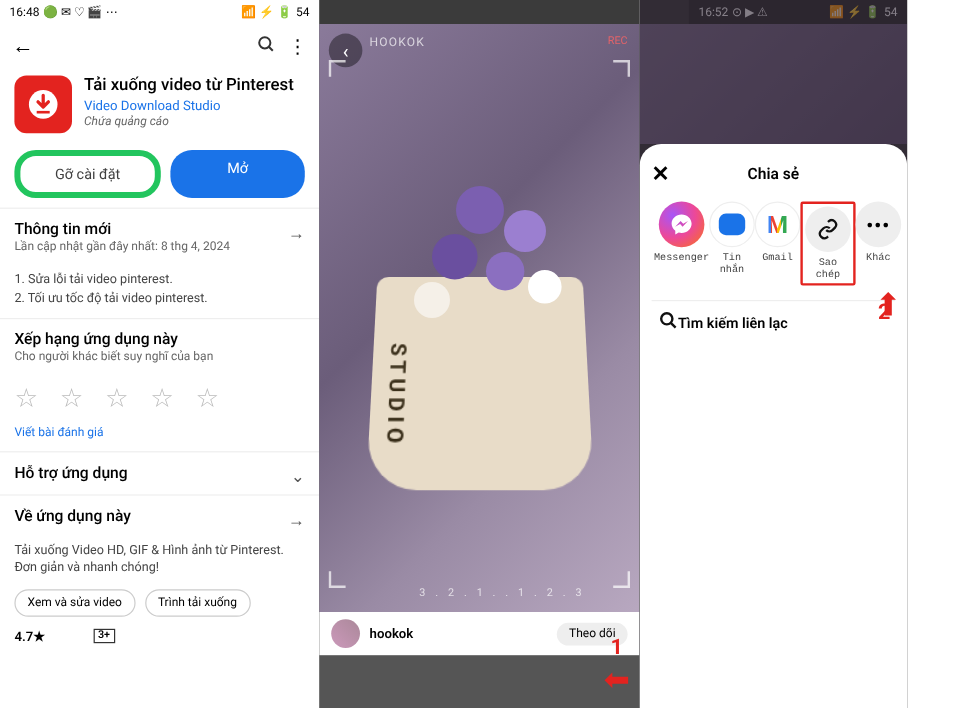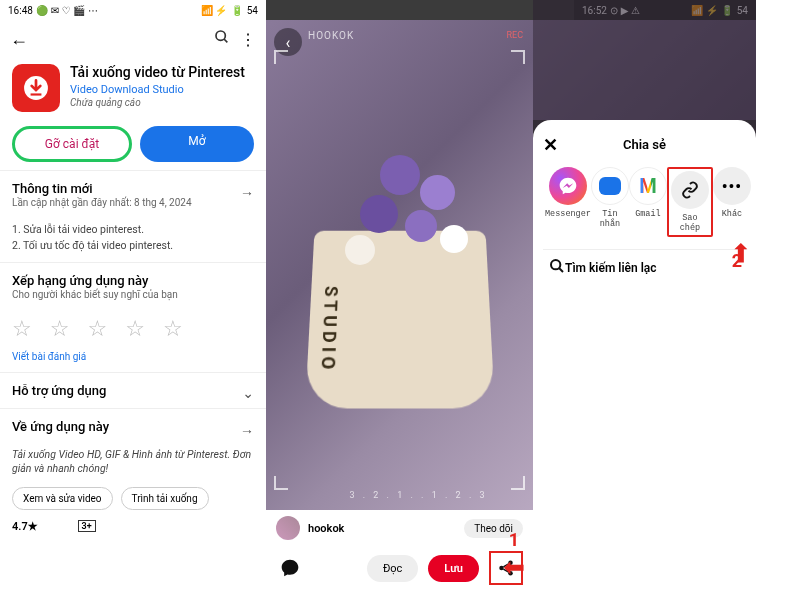--- a/index.html
+++ b/index.html
@@ -22,30 +22,30 @@
 .searchic, .dots { font-size: 16px; cursor: pointer; }
 .appheader { display: flex; gap: 10px; padding: 6px 12px; }
 .appicon { width: 48px; height: 48px; background: #e3231f; border-radius: 10px; display: flex; align-items: center; justify-content: center; color: #fff; }
 .appicon svg { width: 26px; height: 26px; }
 .appinfo { flex: 1; }
 .appname { font-size: 14px; font-weight: 500; line-height: 1.2; }
 .dev { font-size: 11px; color: #1a73e8; margin-top: 2px; }
 .ads { font-size: 10px; color: #666; margin-top: 1px; font-style: italic; }
 .btnrow { display: flex; gap: 8px; padding: 8px 12px; }
 .btn { flex: 1; padding: 8px 0; border-radius: 18px; font-size: 12px; text-align: center; cursor: pointer; }
-.btn.outline { border: 3px solid #22c55e; color: #be185d; background: #fff; }
+.btn.outline { border: 5px solid #22c55e; color: #404040; background: #fff; }
 .btn.fill { background: #1a73e8; color: #fff; }
 .section { border-top: 1px solid #eee; padding: 10px 12px; position: relative; }
 .sectitle { font-size: 13px; font-weight: 500; }
 .secsub { font-size: 10px; color: #666; margin-top: 1px; }
 .chev { position: absolute; right: 12px; top: 12px; font-size: 14px; color: #555; }
 .notes { font-size: 10.5px; color: #444; padding: 4px 12px 8px; line-height: 1.5; }
 .stars { display: flex; gap: 18px; padding: 6px 12px 10px; font-size: 22px; color: #bbb; }
 .starlink { font-size: 10px; color: #1a73e8; padding: 0 12px 10px; display: block; }
-.desc { font-size: 10.5px; color: #444; padding: 4px 12px 10px; line-height: 1.4; font-style: italic; }
+.desc { font-size: 10.5px; color: #444; padding: 4px 12px 10px; line-height: 1.4; }
 .chips { display: flex; gap: 8px; padding: 0 12px 10px; }
 .chip { border: 1px solid #ccc; border-radius: 14px; padding: 5px 10px; font-size: 10px; }
 .rating { font-size: 11px; font-weight: 600; padding: 0 12px; display: flex; align-items: center; gap: 40px; }
 
 
 .pinimg { position: absolute; top: 20px; left: 0; right: 0; bottom: 80px; background: linear-gradient(135deg, #8a7a9a 0%, #6b5d7a 40%, #9a8ba5 70%, #b8a8c0 100%); display: flex; align-items: center; justify-content: center; }
 .bouquet { width: 180px; height: 280px; position: relative; }
 .paper { position: absolute; bottom: 0; width: 180px; height: 180px; background: #e8dcc8; transform: perspective(300px) rotateX(10deg); border-radius: 10px 10px 40px 40px; }
 .label { position: absolute; left: 10px; top: 60px; writing-mode: vertical-rl; font-size: 18px; font-weight: 700; letter-spacing: 4px; color: #3a2f1a; }
 .flowers { position: absolute; top: 0; left: 20px; right: 20px; height: 180px; }
@@ -210,39 +210,20 @@
   <div class="framecorner fc-tl"></div>
   <div class="framecorner fc-tr"></div>
   <div class="framecorner fc-bl"></div>
   <div class="framecorner fc-br"></div>
   <div class="counter">3 . 2 . 1 .     . 1 . 2 . 3</div>
   <div class="profrow">
     <div class="avatar"></div>
     <div class="uname">hookok</div>
     <div class="follow">Theo dõi</div>
   </div>
-  <div class="actionbar">
-    <div class="cmt">
-      <svg width="20" height="20" viewBox="0 0 24 24" fill="#111">
-          <path d="M12 2C6.5 2 2 6 2 11c0 2.5 1.2 4.8 3 6.4V22l4-2.2c1 .2 2 .3 3 .3 5.5 0 10-4 10-9S17.5 2 12 2z"></path>
-        </svg>
-    </div>
-    <span class="sp"></span>
-    <div class="pill">Đọc</div>
-    <div class="pill red">Lưu</div>
-    <div class="sharebtn redbox">
-      <svg width="18" height="18" viewBox="0 0 24 24" fill="#111">
-          <circle cx="18" cy="5" r="3"></circle>
-          <circle cx="6" cy="12" r="3"></circle>
-          <circle cx="18" cy="19" r="3"></circle>
-          <line x1="8.5" y1="10.5" x2="15.5" y2="6.5" stroke="#111" stroke-width="2"></line>
-          <line x1="8.5" y1="13.5" x2="15.5" y2="17.5" stroke="#111" stroke-width="2"></line>
-        </svg>
-    </div>
-  </div>
   <div class="step1">1</div>
   <div class="arrow1">⬅</div>
 </div>
 
 <div class="panel p3">
   <div class="statusbar dark">
     <div class="sb-left">
         <span>16:52</span>
         <span> ⊙ ▶ ⚠</span>
       </div>

